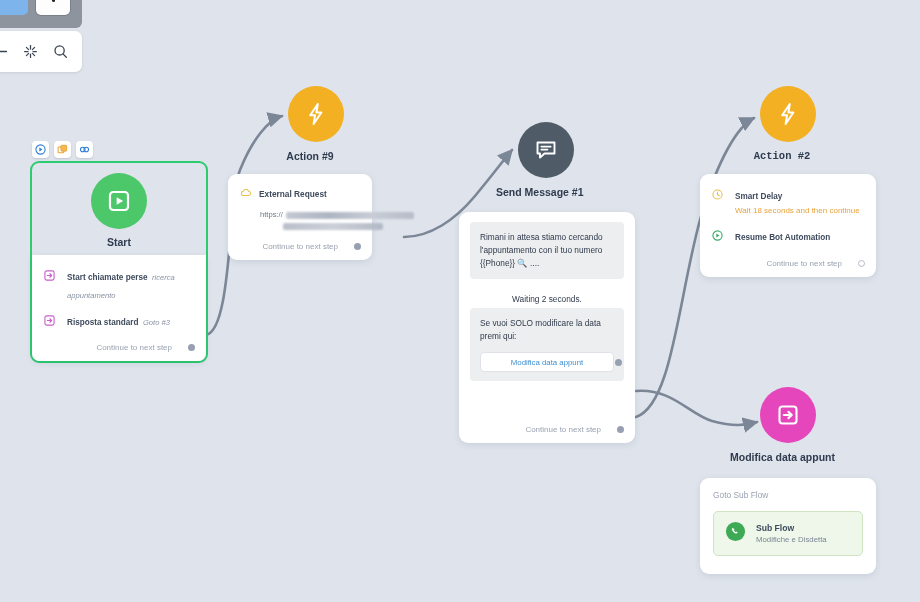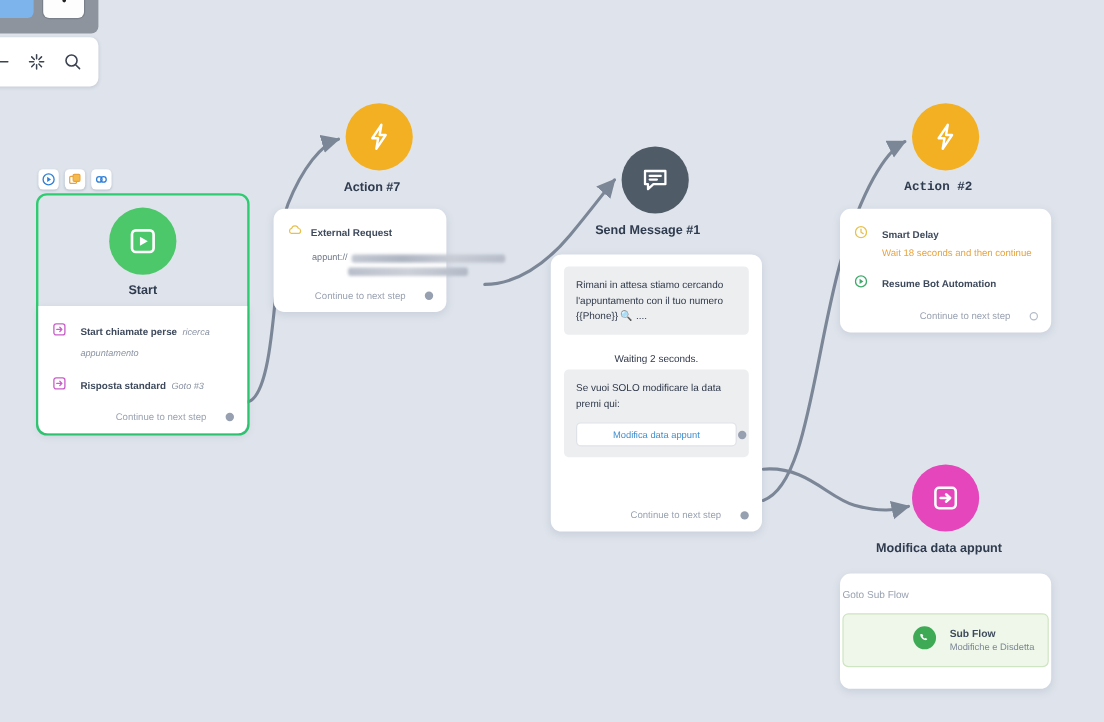--- a/index.html
+++ b/index.html
@@ -144,25 +144,25 @@
     position: relative;
     font-size: 7.8px; color: #3f8fd0;
   }
   .linkbtn .knob { position: absolute; right: -9px; width: 7px; height: 7px; border-radius: 50%; background: #97a0b0; }
 
   
   #act2-card { left: 700px; top: 174px; width: 176px; height: 103px; padding: 11px 12px 0 12px; }
   .delay-sub { font-size: 8px; color: #e8a33d; line-height: 12px; margin-top: 2px; }
 
   
-  #sub-card { left: 700px; top: 478px; width: 176px; height: 96px; padding: 12px 2px; }
+  #sub-card { left: 700px; top: 478px; width: 176px; height: 96px; padding: 12px 13px; }
   .sub-title { font-size: 8.4px; color: #9aa2b1; }
   .sub-box {
     margin-top: 11px; background: #eef7e9; border: 1px solid #cfe4c2;
-    border-radius: 5px; height: 45px; display: flex; align-items: center; gap: 10px; padding: 0 11px; justify-content: flex-end;
+    border-radius: 5px; height: 45px; display: flex; align-items: center; gap: 10px; padding: 0 11px;
   }
   .sub-box .t { font-size: 8.6px; font-weight: bold; color: #3e4a5c; }
   .sub-box .s { font-size: 7.8px; color: #7c8595; margin-top: 2px; }
 </style>
 </head>
 <body>
 
 <div id="canvas">
 
   <svg id="edges" viewBox="0 0 920 602">
@@ -279,34 +279,34 @@
       <span class="knob"></span>
     </div>
   </div>
 
   <div class="node" style="left:288px; top:86px; width:56px;">
     <div class="circle" style="background:#f2b022;">
       <svg width="26" height="26" viewBox="0 0 26 26">
           <path d="M14.8,3 L7.2,14.2 L12.1,14.2 L10.6,23 L18.4,11.5 L13.4,11.5 z" fill="none" stroke="#ffffff" stroke-width="2" stroke-linejoin="round"></path>
         </svg>
     </div>
-    <div class="nlabel" style="margin-left:-12px;">Action #7</div>
+    <div class="nlabel" style="margin-left:-12px;">Action #9</div>
   </div>
 
   <div class="card" id="ext-card">
     <div class="ext-head">
       <span>
         <svg width="12" height="12" viewBox="0 0 14 14" fill="none" stroke="#e8c04d" stroke-width="1.2" stroke-linejoin="round">
             <path d="M3.4,10 A2.5,2.5 0 0,1 3.6,5.1 A3.3,3.3 0 0,1 10,4.9 A2.6,2.6 0 0,1 10.3,10 z"></path>
           </svg>
       </span>
       <span class="ext-title">External Request</span>
     </div>
     <div class="ext-url">
-      <span>appunt://</span>
+      <span>https://</span>
       <span>
         <span class="redact" style="width:128px;"></span>
         <span class="redact2"></span>
       </span>
     </div>
     <div class="continue">
       <span>Continue to next step</span>
       <span class="knob"></span>
     </div>
   </div>

